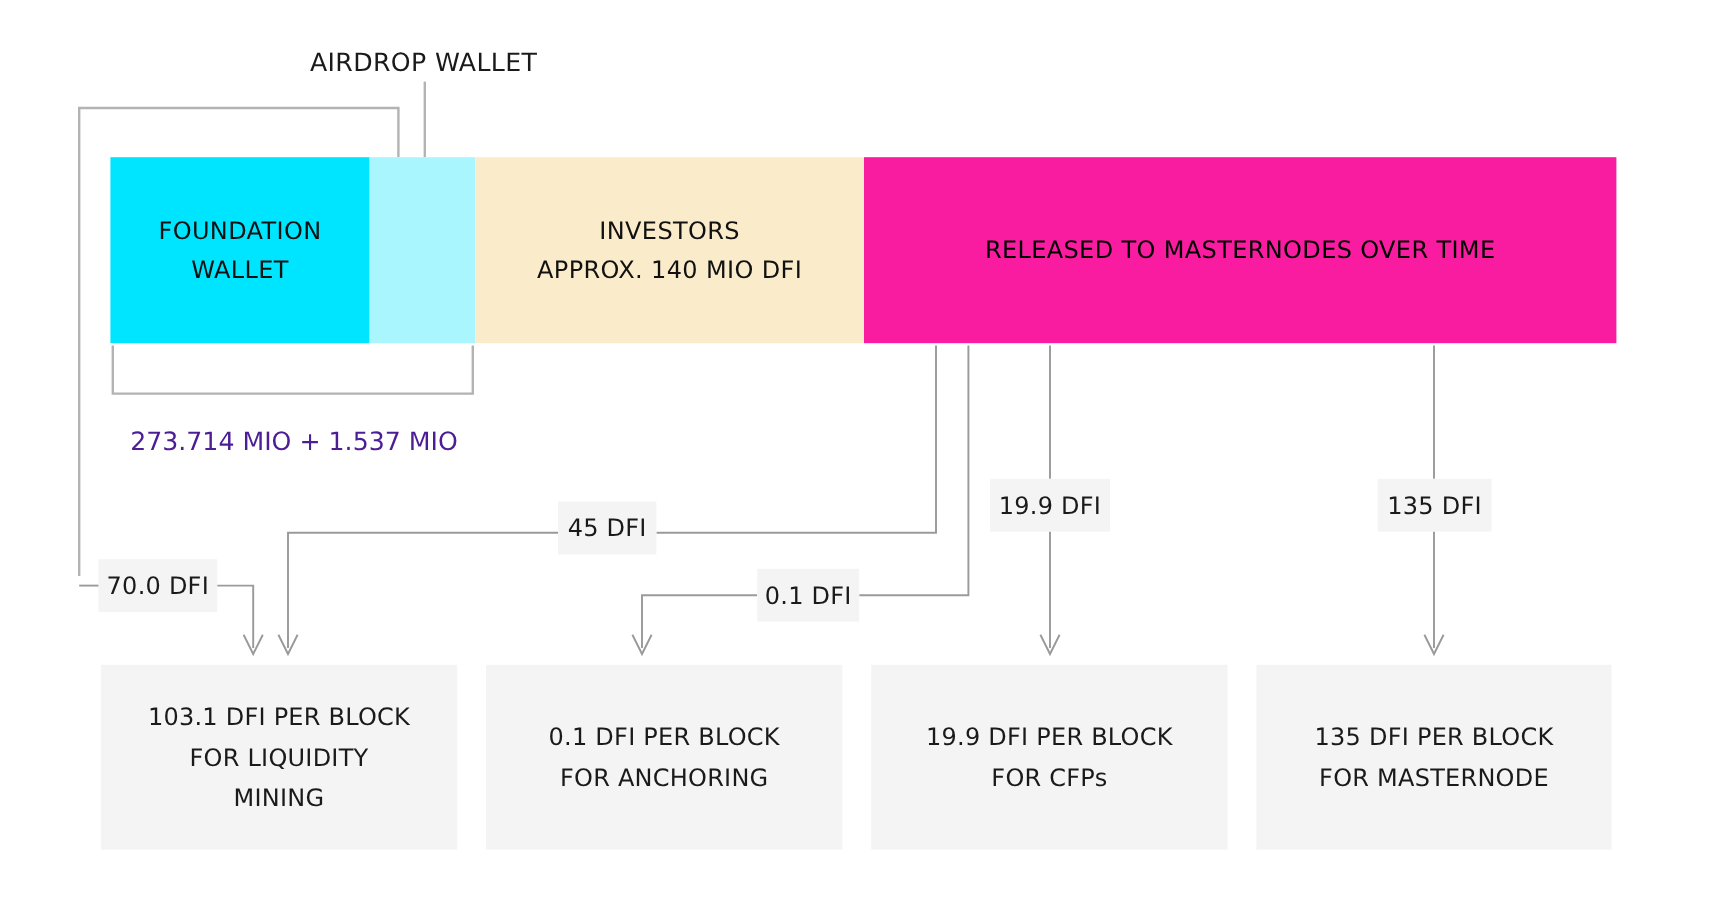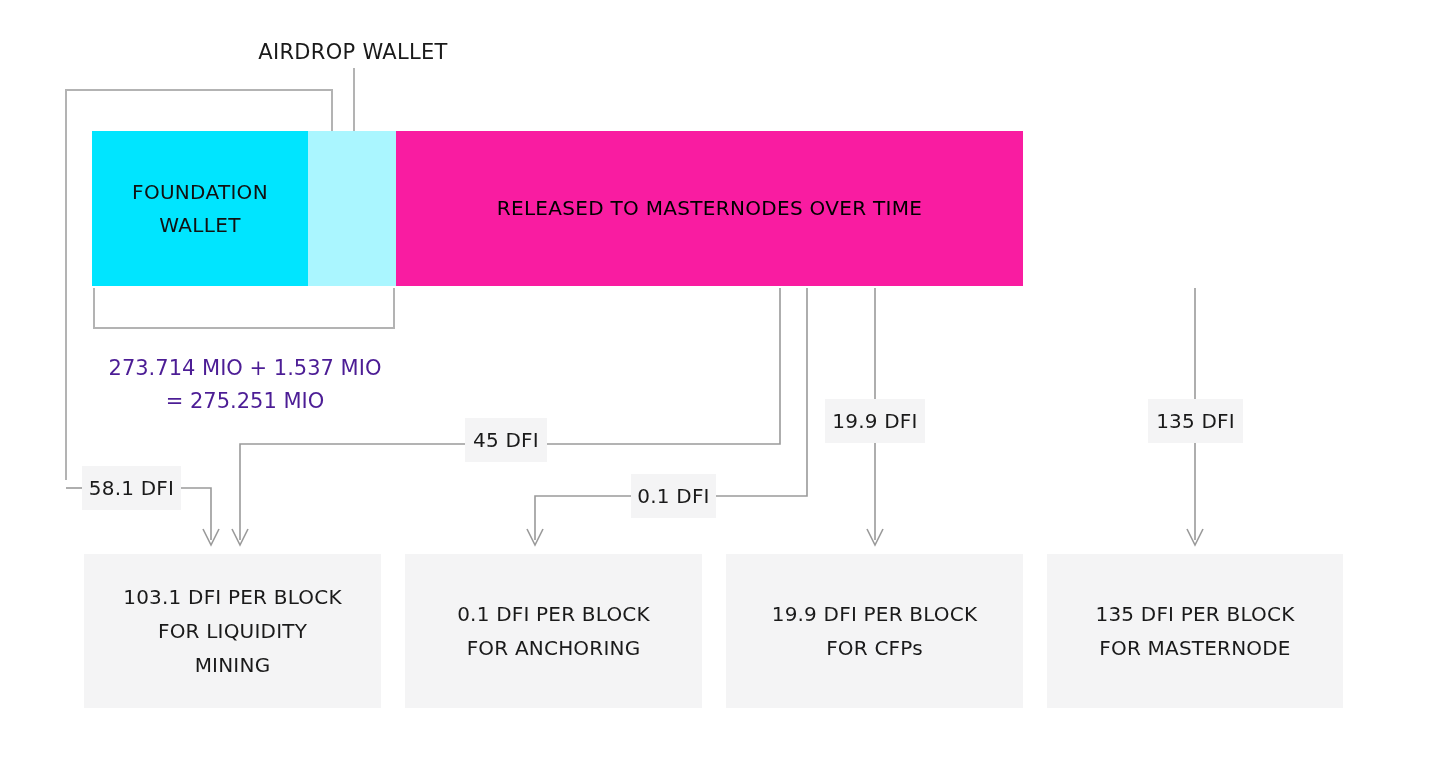--- a/index.html
+++ b/index.html
@@ -167,34 +167,39 @@
         <div>WALLET</div>
       </div>
     </div>
 
     <div class="bar-seg seg-airdrop" style="width:88px;">
       <div>
         <div></div>
       </div>
     </div>
 
+    <div class="bar-seg seg-investors" style="width:324px;">
+      <div>
+        <div>INVESTORS</div>
+        <div>APPROX. 140 MIO DFI</div>
+      </div>
+    </div>
 
     <div class="bar-seg seg-masternode" style="width:627px;">
       <div>
         <div>RELEASED TO MASTERNODES OVER TIME</div>
       </div>
     </div>
   </div>
 
   <div id="equation">
     <div>273.714 MIO + 1.537 MIO</div>
-    <div>= 275.251 MIO</div>
-  </div>
-
-  <div class="chip" style="left:82px;  top:466px; width:99px;">58.1 DFI</div>
+  </div>
+
+  <div class="chip" style="left:82px;  top:466px; width:99px;">70.0 DFI</div>
 
   <div class="chip" style="left:465px; top:418px; width:82px;">45 DFI</div>
 
   <div class="chip" style="left:631px; top:474px; width:85px;">0.1 DFI</div>
 
   <div class="chip" style="left:825px; top:399px; width:100px;">19.9 DFI</div>
 
   <div class="chip" style="left:1148px; top:399px; width:95px;">135 DFI</div>
 
   <div class="result-box" style="left:84px; width:297px;">

